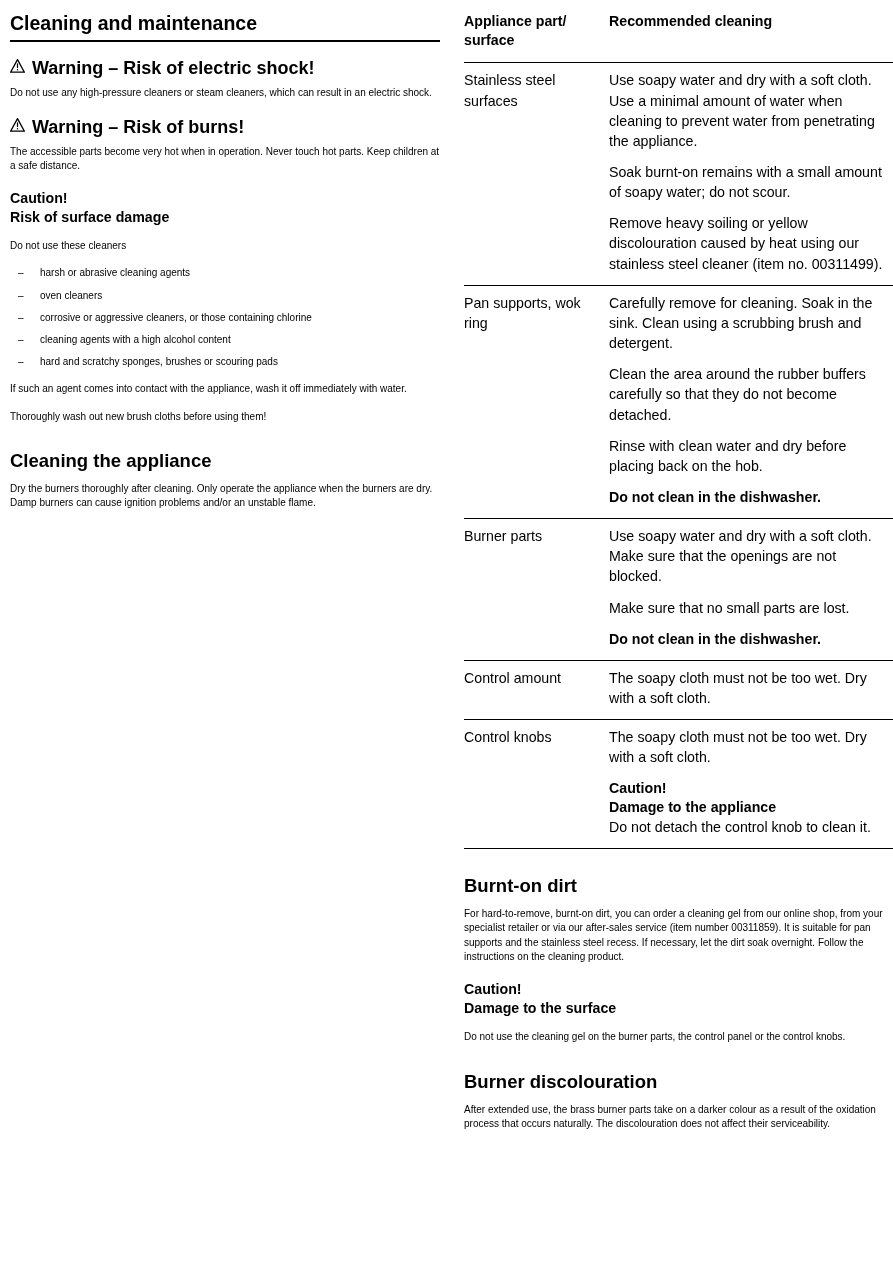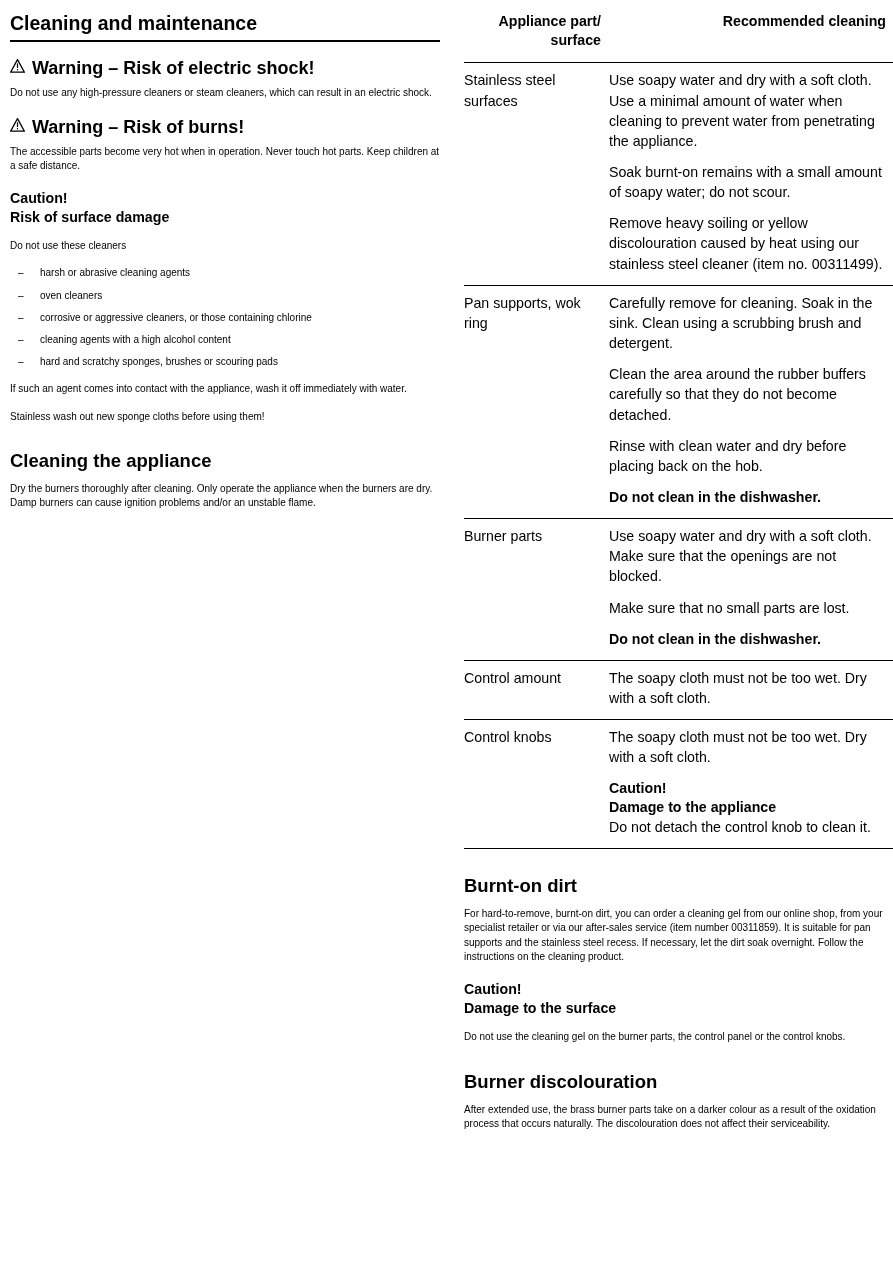--- a/index.html
+++ b/index.html
@@ -100,21 +100,21 @@
     top: 0;
   }
 
   
   table.care-table {
     border-collapse: collapse;
     width: 430px;
     table-layout: fixed;
   }
   table.care-table th {
-    text-align: right;
+    text-align: left;
     vertical-align: top;
     font-size: 14.2px;
     font-weight: bold;
     line-height: 1.35;
     padding: 4px 8px 12px 0;
     border-bottom: 1.5px solid #000;
   }
   table.care-table td {
     vertical-align: top;
     font-size: 14.2px;
@@ -174,21 +174,21 @@
 
     <ul class="dash-list">
       <li><span class="dash">–</span><span>harsh or abrasive cleaning agents</span></li>
       <li><span class="dash">–</span><span>oven cleaners</span></li>
       <li><span class="dash">–</span><span>corrosive or aggressive cleaners, or those containing chlorine</span></li>
       <li><span class="dash">–</span><span>cleaning agents with a high alcohol content</span></li>
       <li><span class="dash">–</span><span>hard and scratchy sponges, brushes or scouring pads</span></li>
     </ul>
 
     <p>If such an agent comes into contact with the appliance, wash it off immediately with water.</p>
-    <p>Stainless wash out new sponge cloths before using them!</p>
+    <p>Thoroughly wash out new brush cloths before using them!</p>
 
     <h2 class="sub-title">Cleaning the appliance</h2>
     <p>Dry the burners thoroughly after cleaning. Only operate the appliance when the burners are dry. Damp burners can cause ignition problems and/or an unstable flame.</p>
 
   </div>
 
   <div class="col-right">
 
     <table class="care-table">
       <colgroup>

